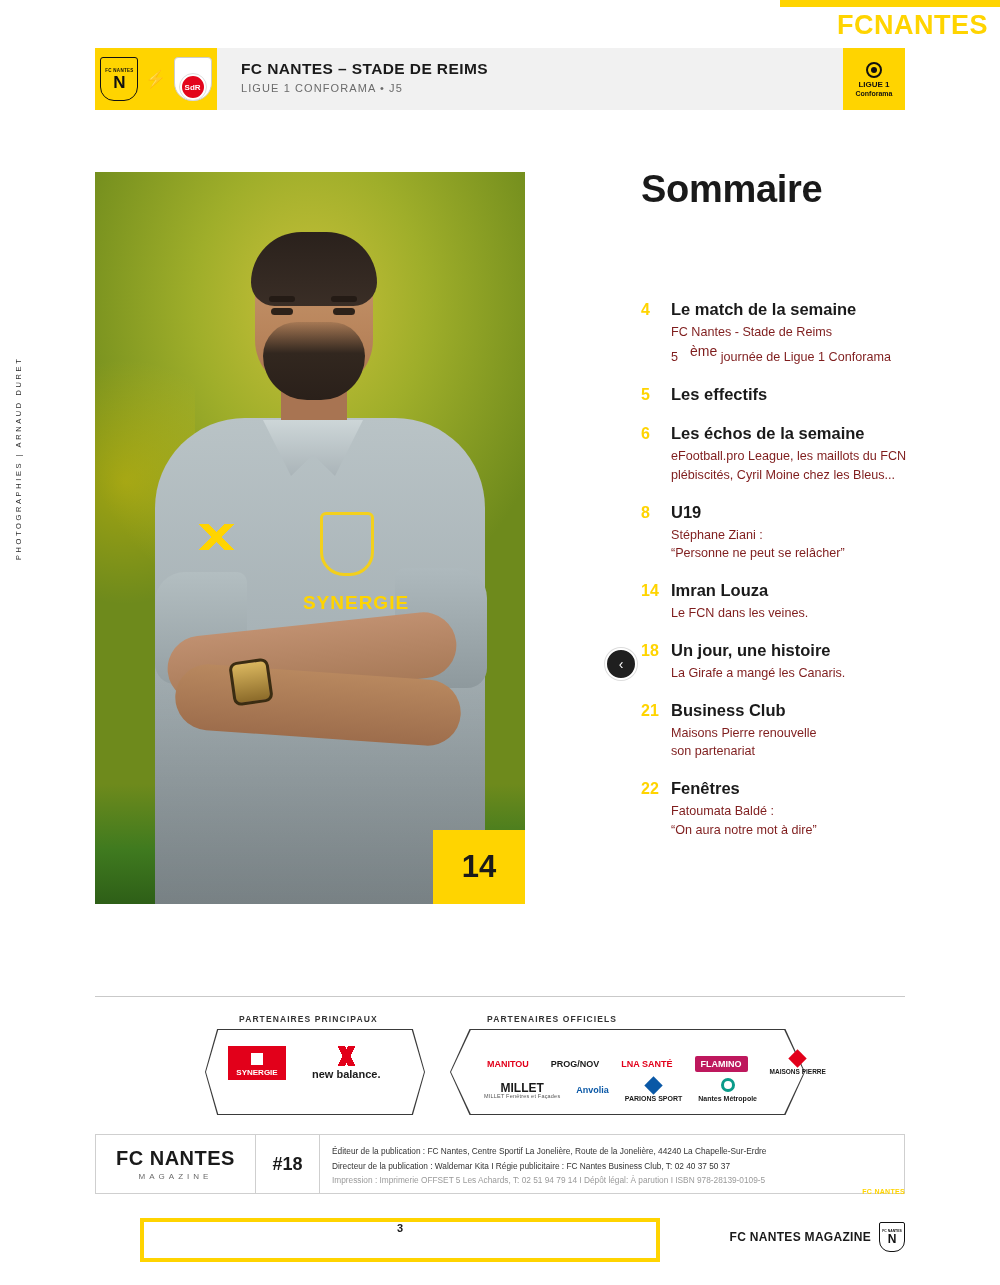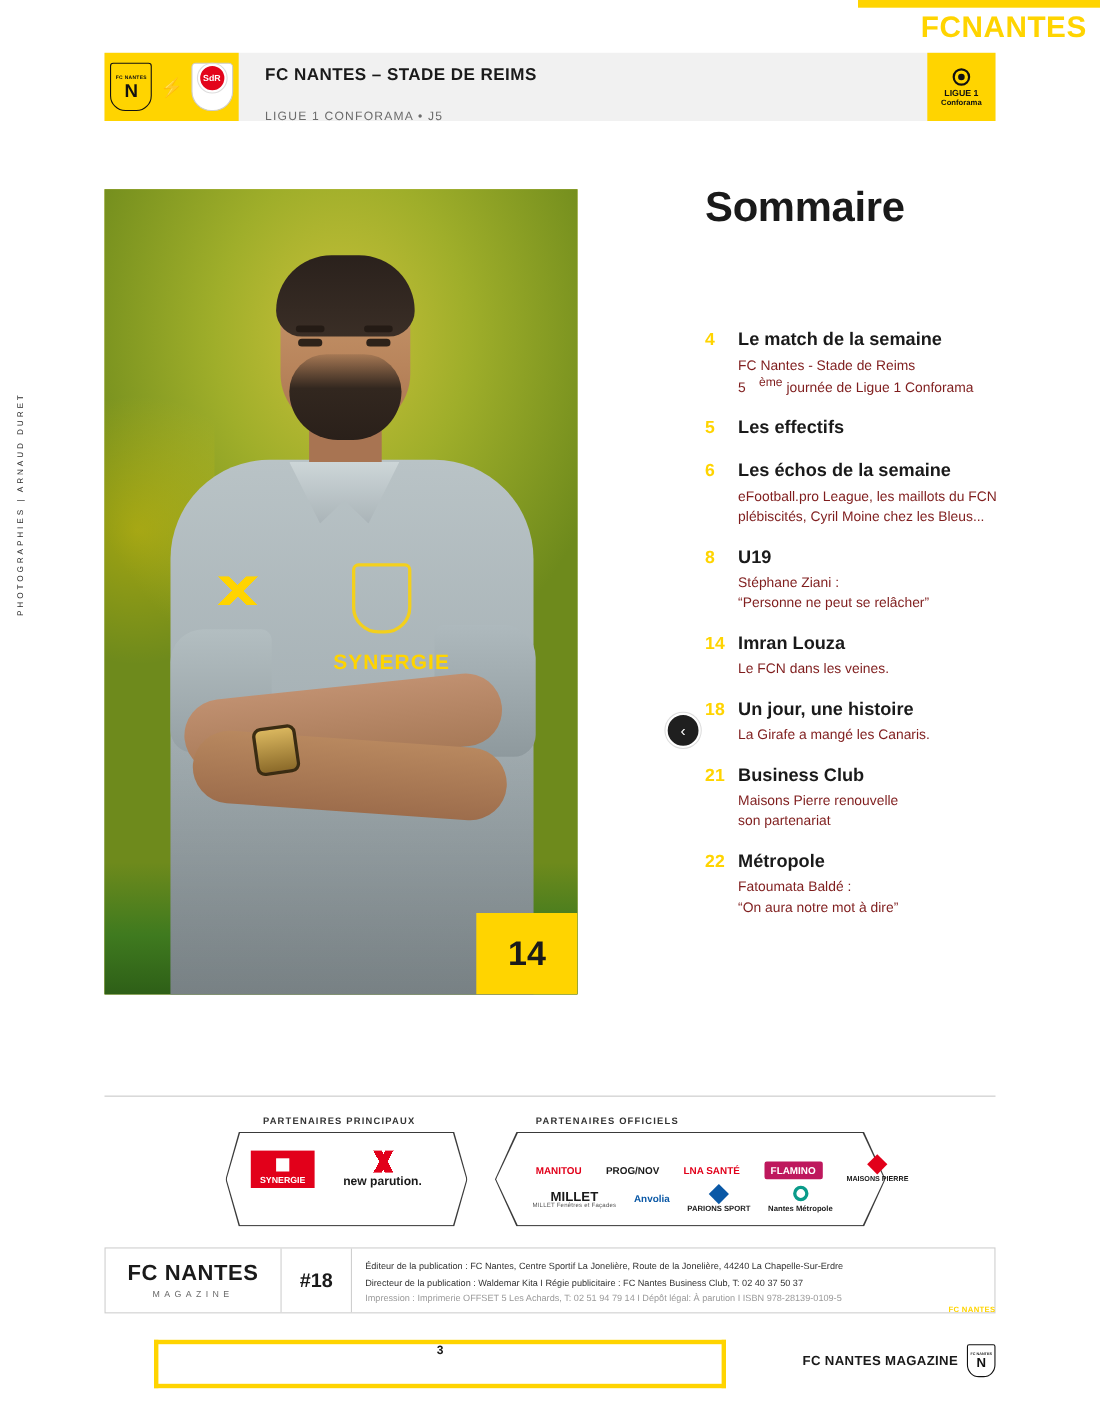--- a/index.html
+++ b/index.html
@@ -35,34 +35,34 @@
     width: 38px; height: 44px; background: #ffd400; position: relative;
     display: flex; flex-direction: column; align-items: center; justify-content: center;
     border: 1px solid #111; border-radius: 3px 3px 14px 14px;
   }
   .crest-fcn .lbl { font-size: 4.5px; font-weight: 700; letter-spacing:.3px; color:#111; }
   .crest-fcn .mono { font-size: 17px; font-weight: 700; color:#111; line-height: 1; margin-top:1px;}
   .bolt { font-size: 17px; color: #111; margin: 0 7px 0 7px; }
   .crest-sdr {
     width: 38px; height: 44px; border-radius: 4px 4px 18px 18px;
     background: #fff; border: 1px solid #ccc;
-    display:flex; align-items:flex-start; justify-content:center;
+    display:flex; align-items:flex-end; justify-content:center;
   }
   .crest-sdr .inner {
     width: 26px; height: 26px; border-radius: 50%;
     background: #e3051b; border: 2px solid #fff; outline: 1px solid #ddd;
     display:flex; align-items:center; justify-content:center;
     color:#fff; font-size:8px; font-weight:700;
   }
   .match-titles { position:absolute; left: 146px; top: 12px; }
   .match-title {
     font-size: 15.5px; font-weight: 700; color: #1a1a1a; letter-spacing: .4px;
   }
   .match-sub {
-    font-size: 11px; color: #6b6b6b; letter-spacing: 1.1px; margin-top: 22px;
+    font-size: 11px; color: #6b6b6b; letter-spacing: 1.1px; margin-top: 4px;
   }
   .ligue-badge {
     position: absolute; right: 0; top: 0; width: 62px; height: 62px;
     background: #ffd400; display:flex; flex-direction:column;
     align-items:center; justify-content:center; gap:1px;
   }
   .ligue-badge .l1 { font-size: 8px; font-weight:700; color:#111; line-height:1;}
   .ligue-badge .conf { font-size: 7px; font-weight:700; color:#111; line-height:1;}
   .ligue-badge .ball {
     width: 16px; height: 16px; border-radius:50%; border:2px solid #111;
@@ -196,21 +196,21 @@
     font-size: 38px; font-weight: 700; color:#1a1a1a; letter-spacing:-.3px;
   }
   .toc { position:absolute; left:641px; top:300px; width:272px; }
   .toc-item { display:flex; margin-bottom: 19px; }
   .toc-num {
     width: 30px; flex: 0 0 30px; color:#ffd400; font-size:16px; font-weight:700;
     line-height: 1.25;
   }
   .toc-head { font-size: 16.5px; font-weight: 700; color:#1a1a1a; line-height:1.2; }
   .toc-desc { font-size: 12.6px; color:#7f1d1d; line-height: 1.45; margin-top: 3px; }
-  sup { font-size: 11px; padding-left: 12px; }
+  sup { font-size: 14px; padding-left: 12px; }
 
   
   .hr-partners {
     position:absolute; left:95px; top:996px; width:810px; height:1px; background:#c9c9c9;
   }
   .pt-label-1 {
     position:absolute; left:239px; top:1014px; font-size:8.5px; font-weight:700;
     letter-spacing:1.1px; color:#333;
   }
   .pt-label-2 {
@@ -419,39 +419,39 @@
     <div>
       <div class="toc-head">Business Club</div>
       <div class="toc-desc" style="white-space:pre-line">Maisons Pierre renouvelle
 son partenariat</div>
     </div>
   </div>
 
   <div class="toc-item">
     <div class="toc-num">22</div>
     <div>
-      <div class="toc-head">Métropole</div>
+      <div class="toc-head">Fenêtres</div>
       <div class="toc-desc" style="white-space:pre-line">Fatoumata Baldé :
 “On aura notre mot à dire”</div>
     </div>
   </div>
 </div>
 
 <div class="hr-partners"></div>
 <div class="pt-label-1">PARTENAIRES PRINCIPAUX</div>
 <div class="pt-label-2">PARTENAIRES OFFICIELS</div>
 
 <div class="hex-outline" id="hex1">
   <div class="hex-inner"></div>
 </div>
 <div class="logo-row" style="left:228px; top:1046px; gap:26px;">
   <div class="sponsor-synergie">SYNERGIE</div>
   <div class="nb-logo">
     <div class="nb-mark"></div>
-    <div class="nb-text">new parution.</div>
+    <div class="nb-text">new balance.</div>
   </div>
 </div>
 
 <div class="hex-outline" id="hex2">
   <div class="hex-inner"></div>
 </div>
 <div class="logo-row" style="left:487px; top:1052px; gap:22px;">
   <div class="mini-logo mini-red">MANITOU</div>
   <div class="mini-logo">PROG/NOV</div>
   <div class="mini-logo">

